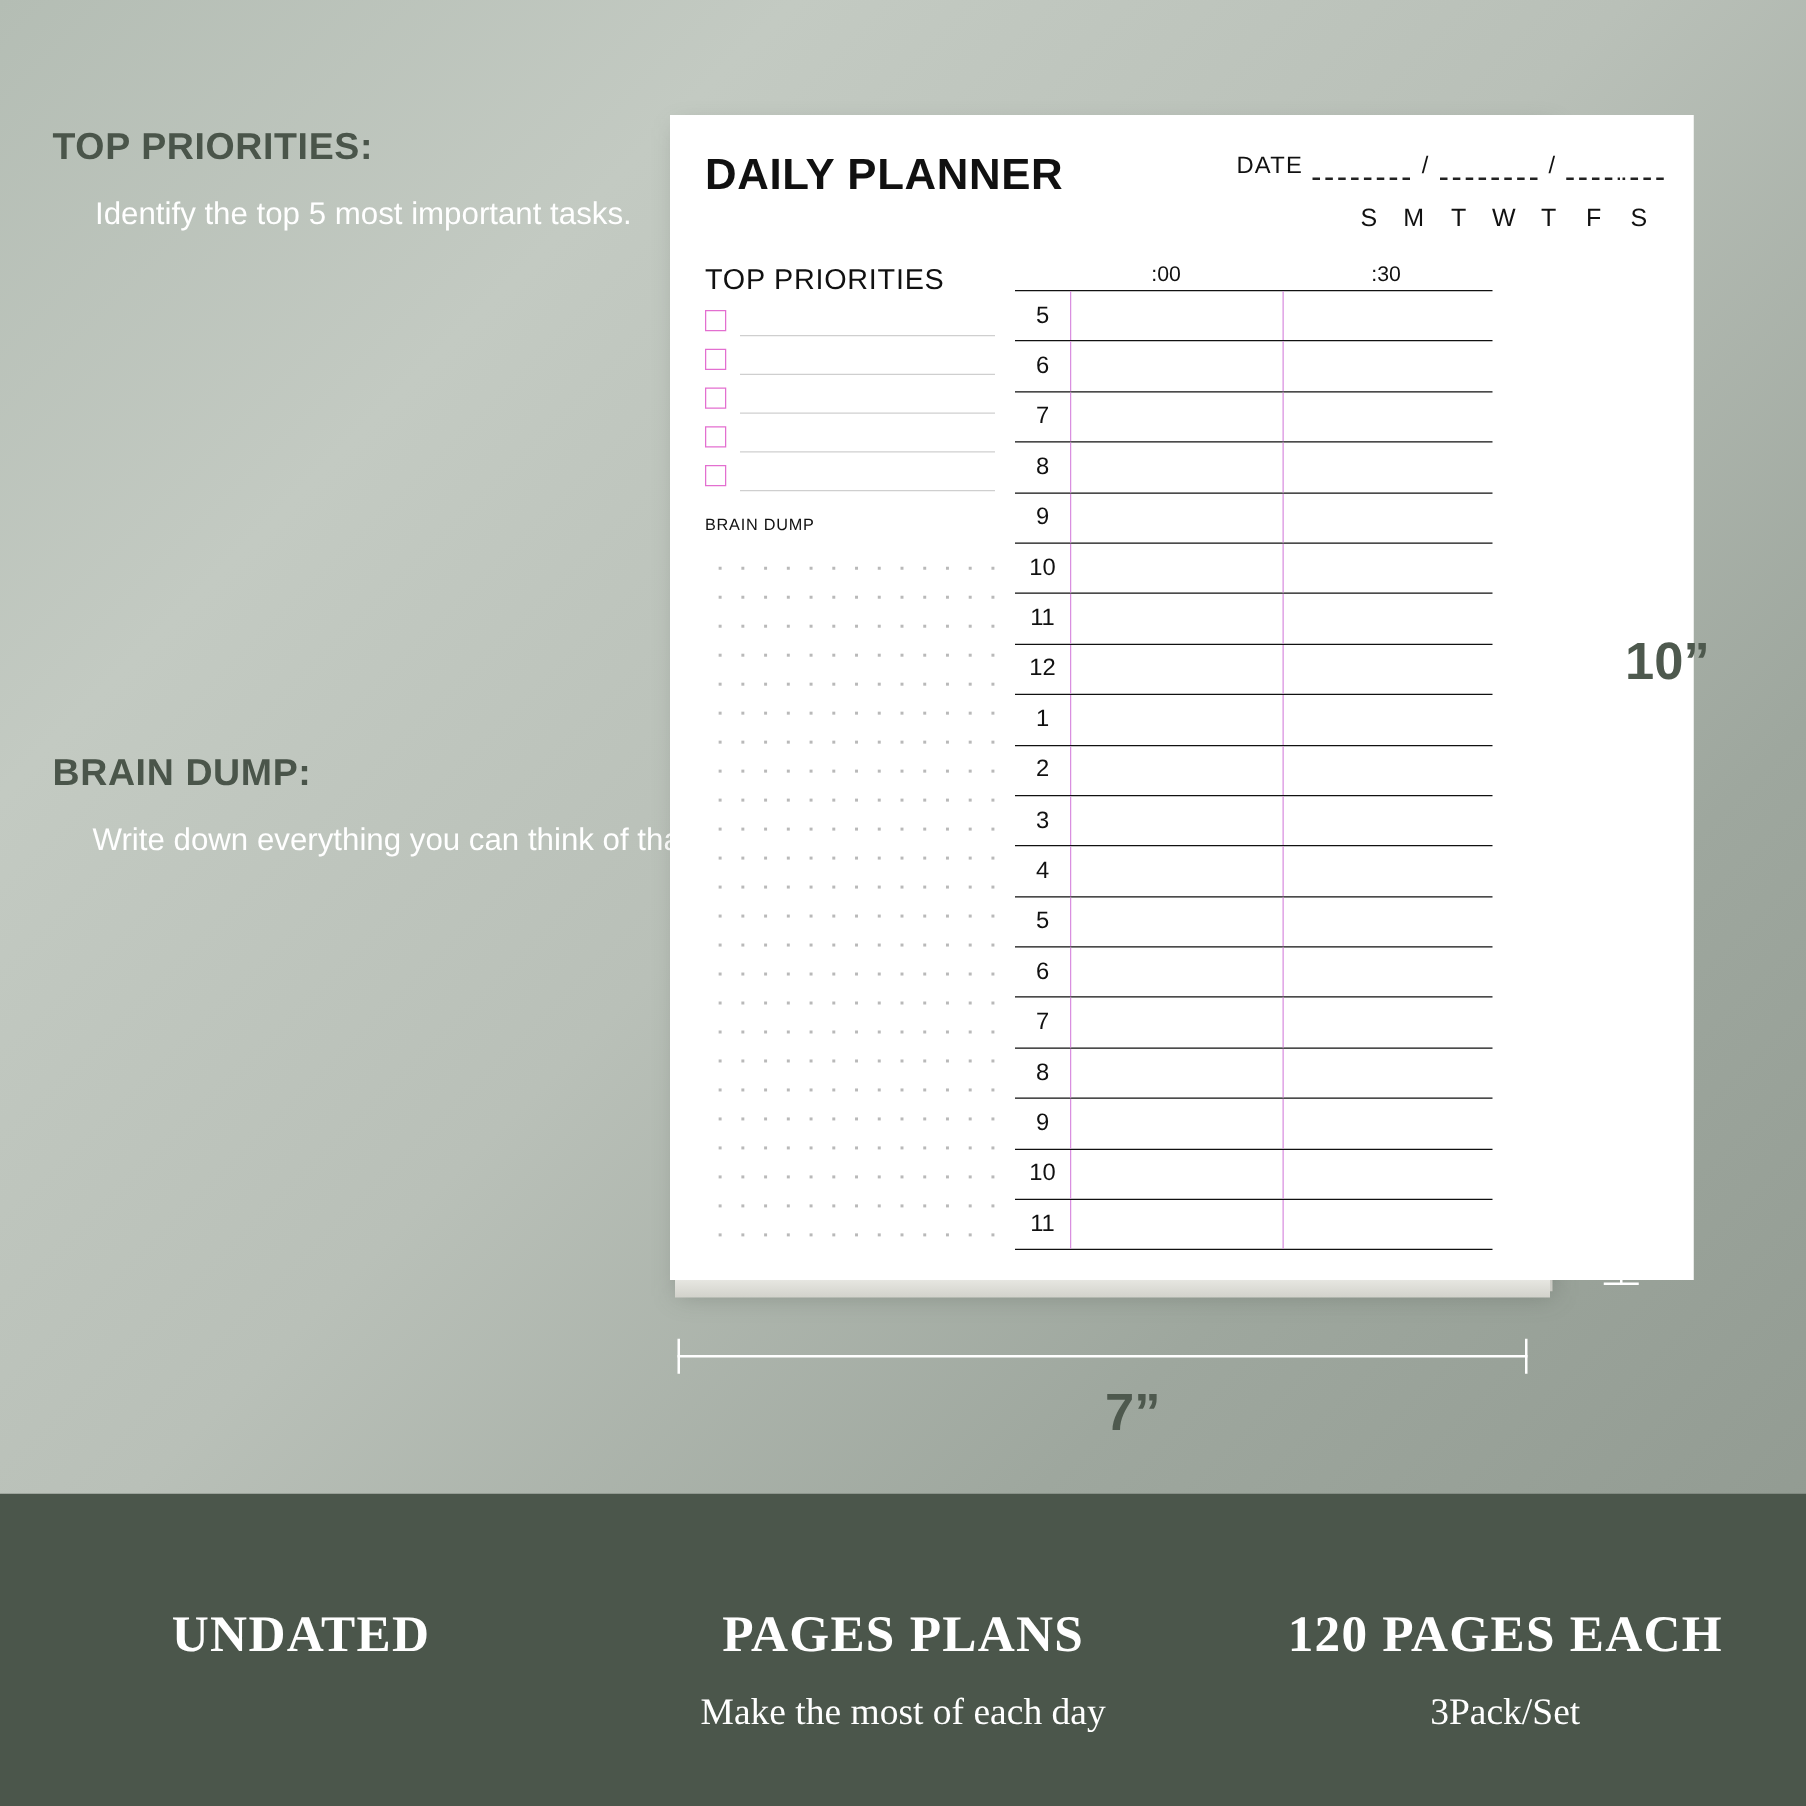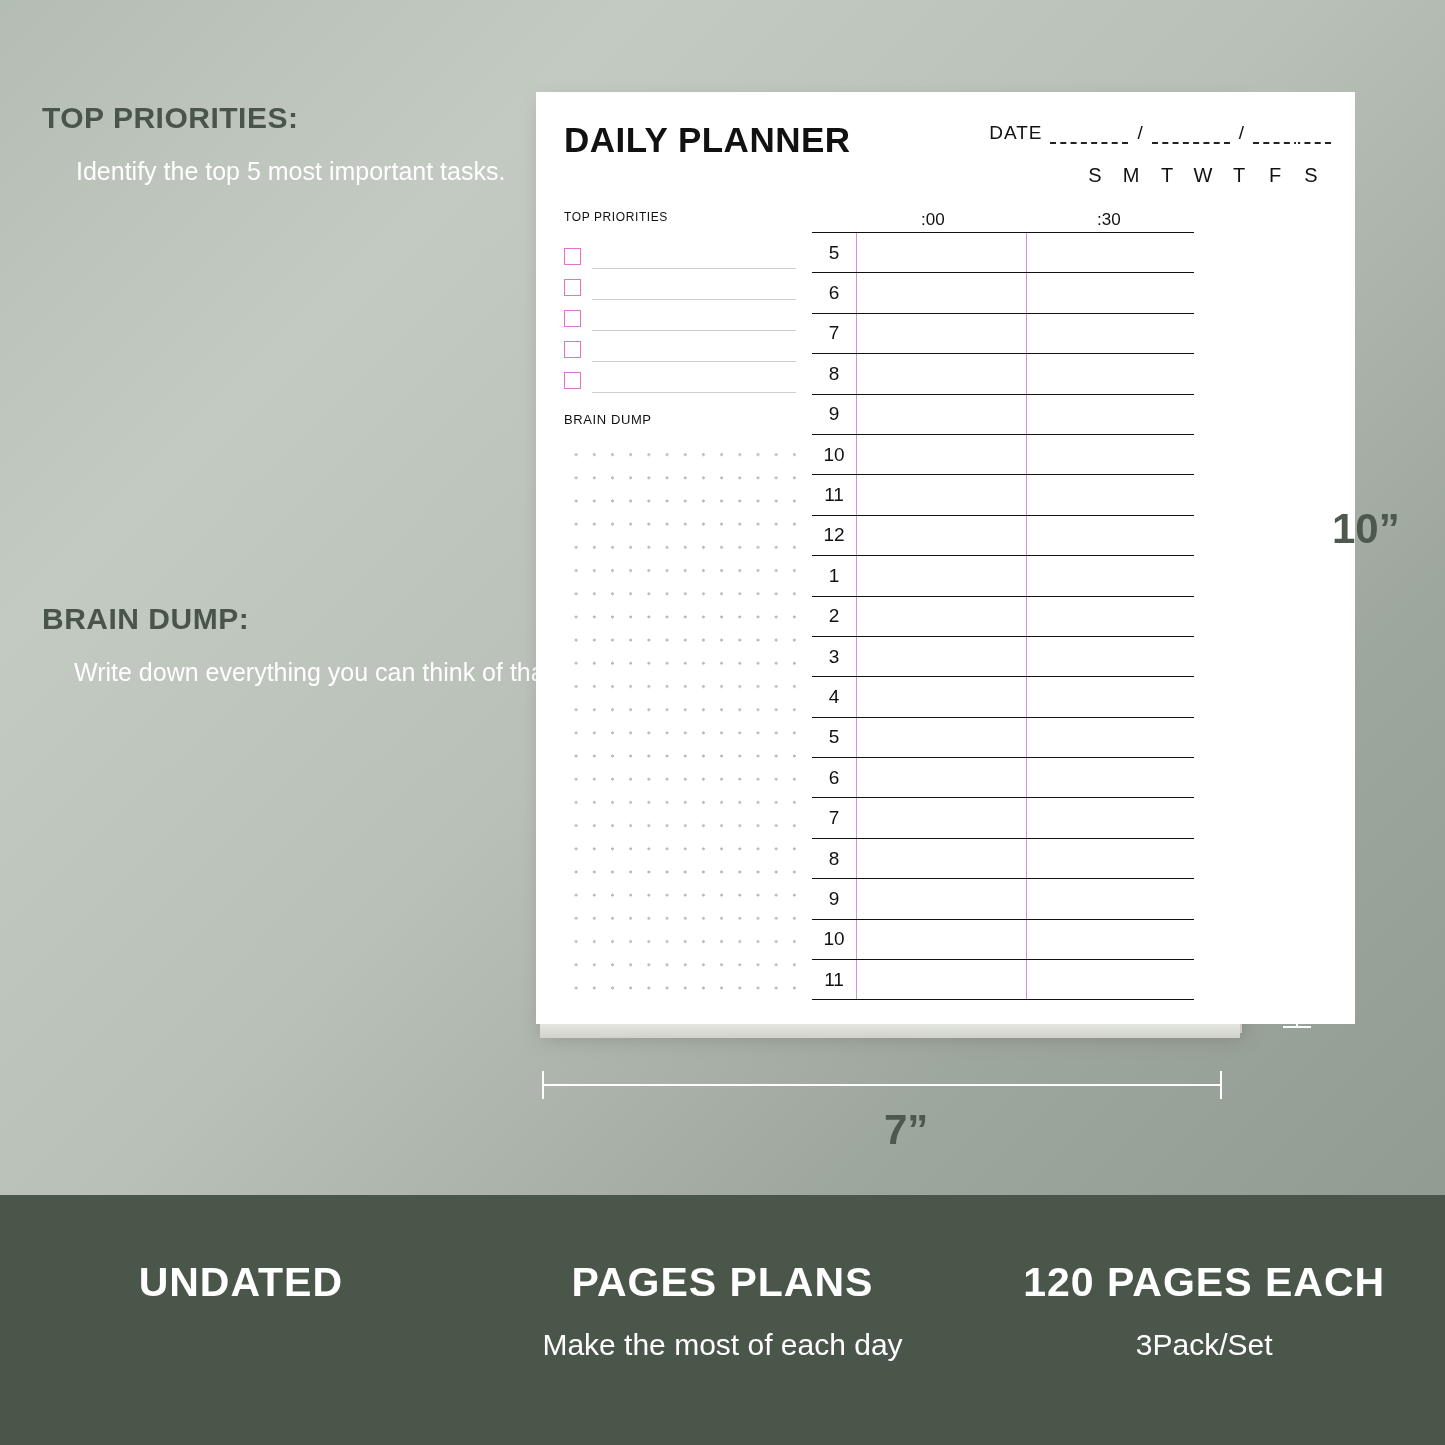--- a/index.html
+++ b/index.html
@@ -128,21 +128,21 @@
     width: 36px;
     text-align: center;
     font-size: 20px;
     color: #111;
   }
   
   #priorities-head {
     position: absolute;
     left: 28px;
     top: 118px;
-    font-size: 12px;
+    font-size: 23px;
     letter-spacing: 0.6px;
     color: #111;
   }
   #braindump-head {
     position: absolute;
     left: 28px;
     top: 320px;
     font-size: 13px;
     letter-spacing: 0.6px;
     color: #111;
@@ -259,21 +259,21 @@
   }
   .cap-v {
     position: absolute;
     width: 2px;
     height: 28px;
     background: #ffffff;
     top: -13px;
   }
   #label-10 {
     position: absolute;
-    left: 1332px;
+    left: 1300px;
     top: 505px;
     font-size: 42px;
     font-weight: bold;
     color: #4e594e;
   }
   #label-7 {
     position: absolute;
     left: 884px;
     top: 1106px;
     font-size: 42px;
@@ -287,22 +287,22 @@
     bottom: 0;
     width: 1445px;
     height: 250px;
     background: #4b564b;
     display: flex;
   }
   .feature {
     flex: 1 1 0;
     color: #ffffff;
     text-align: center;
-    padding-top: 64px;
-    font-family: Liberation Sans, sans-serif;
+    padding-top: 88px;
+    font-family: Liberation Serif, serif;
   }
   .feature-title {
     font-size: 41px;
     font-weight: bold;
     letter-spacing: 1px;
     margin-bottom: 22px;
   }
   .feature-sub {
     font-size: 30px;
     font-weight: normal;

